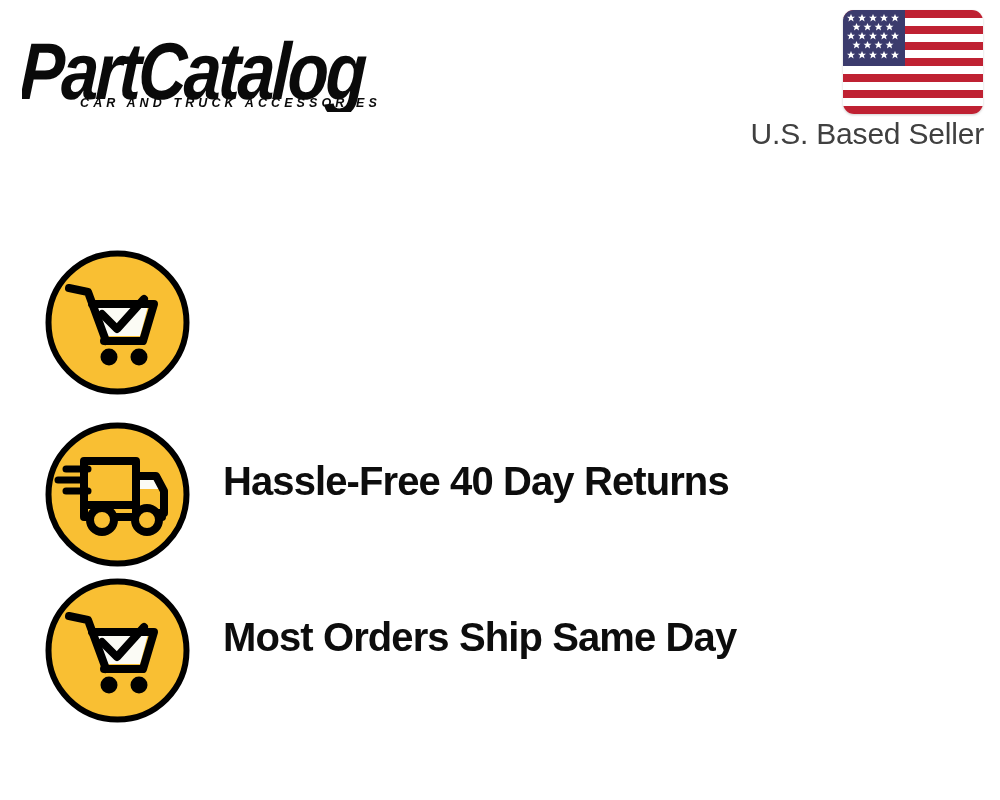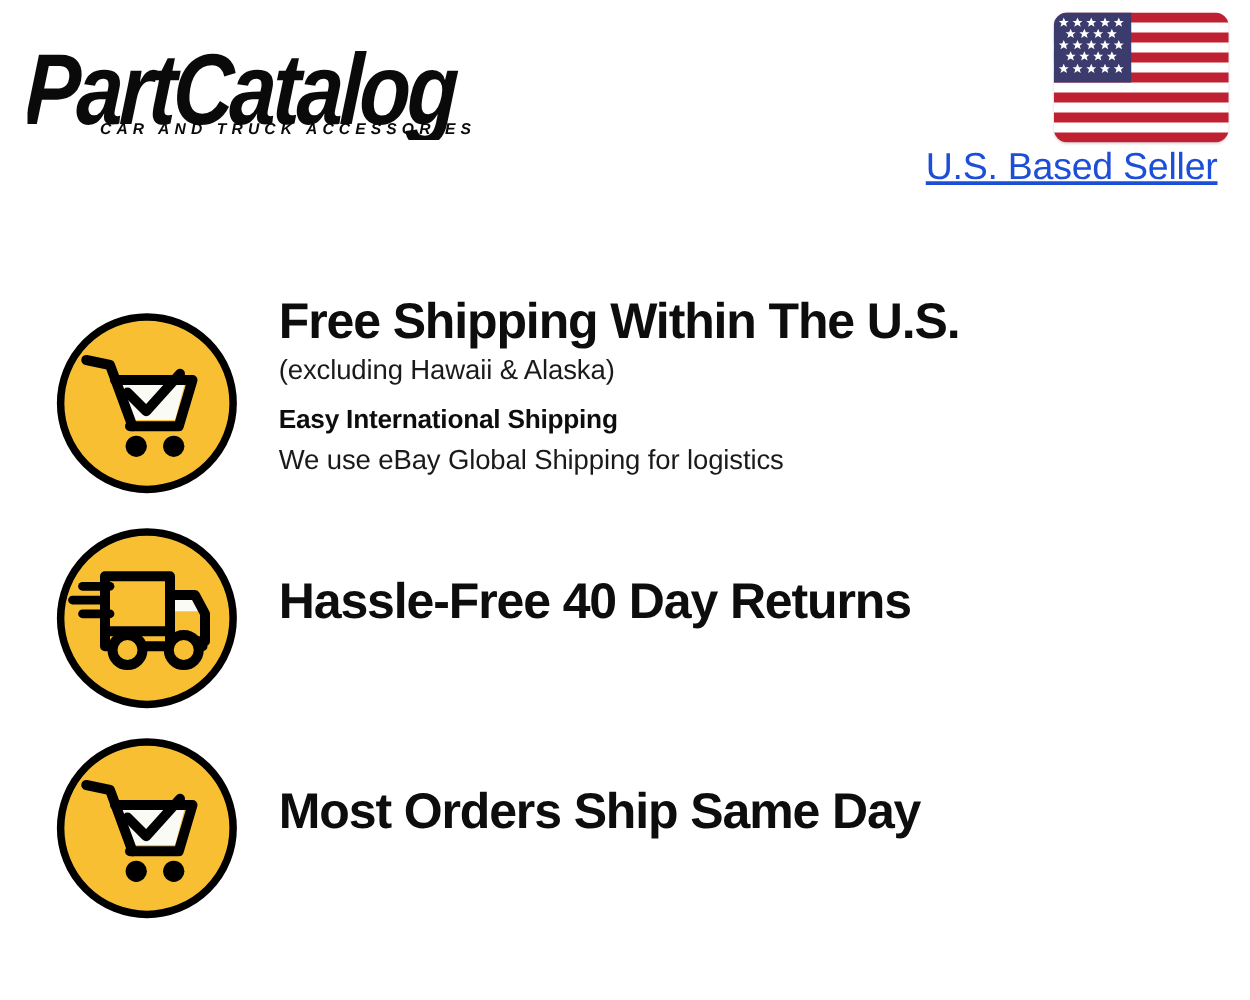--- a/index.html
+++ b/index.html
@@ -43,46 +43,45 @@
   }
   #flag-block svg {
     display: block;
     width: 140px;
     height: 104px;
     filter: drop-shadow(0 1px 1px rgba(0,0,0,0.18));
   }
 
   #seller-badge-label {
     position: absolute;
-    right: 26px;
+    right: 16px;
     top: 117px;
     font-size: 30px;
     font-weight: 400;
     letter-spacing: -0.2px;
-    color: #1d4ed8;
+    color: #404040;
     white-space: nowrap;
     text-align: right;
-    text-decoration: underline;
   }
 
   
   #features {
     position: absolute;
     left: 0;
     top: 230px;
     width: 1000px;
   }
   .feature-row {
     position: absolute;
     left: 0;
     width: 1000px;
   }
   .feature-row.row-0 { top: 0px;   height: 172px; }
   .feature-row.row-1 { top: 172px; height: 172px; }
-  .feature-row.row-2 { top: 340px; height: 172px; }
+  .feature-row.row-2 { top: 328px; height: 172px; }
 
   .feature-icon {
     position: absolute;
     left: 44px;
     top: 19px;
     width: 147px;
     height: 147px;
   }
   .feature-icon svg { display: block; width: 147px; height: 147px; }
 
@@ -215,26 +214,20 @@
         <path d="M25 39 L44 43 L62 92" fill="none" stroke="#000000" stroke-width="8" stroke-linecap="round" stroke-linejoin="round"></path>
 
         <path d="M48 55 L110 55 L99 92 L60 92" fill="none" stroke="#000000" stroke-width="8" stroke-linecap="round" stroke-linejoin="round"></path>
 
         <path d="M58 65 L73 80 L100 50" fill="none" stroke="#000000" stroke-width="8" stroke-linecap="round" stroke-linejoin="round"></path>
 
         <circle cx="65" cy="108" r="8.5" fill="#000000"></circle>
         <circle cx="95" cy="108" r="8.5" fill="#000000"></circle>
       </svg>
     </div>
-    <div class="feature-text">
-      <div class="headline">Free Shipping Within The U.S.</div>
-      <div class="subline">(excluding Hawaii &amp; Alaska)</div>
-      <div class="subhead">Easy International Shipping</div>
-      <div class="subline-2">We use eBay Global Shipping for logistics</div>
-    </div>
   </div>
 
   <div class="feature-row row-1">
     <div class="feature-icon">
       <svg viewBox="0 0 147 147" aria-hidden="true">
         <circle cx="73.5" cy="73.5" r="69" fill="#f9bf33" stroke="#000000" stroke-width="6"></circle>
 
         <path d="M96 55 L110 55 L116 68 L96 68 Z" fill="#fbfbf5"></path>
 
         <path d="M40 40 L92 40 L92 84 L40 84 Z" fill="none" stroke="#000000" stroke-width="8" stroke-linejoin="round"></path>

